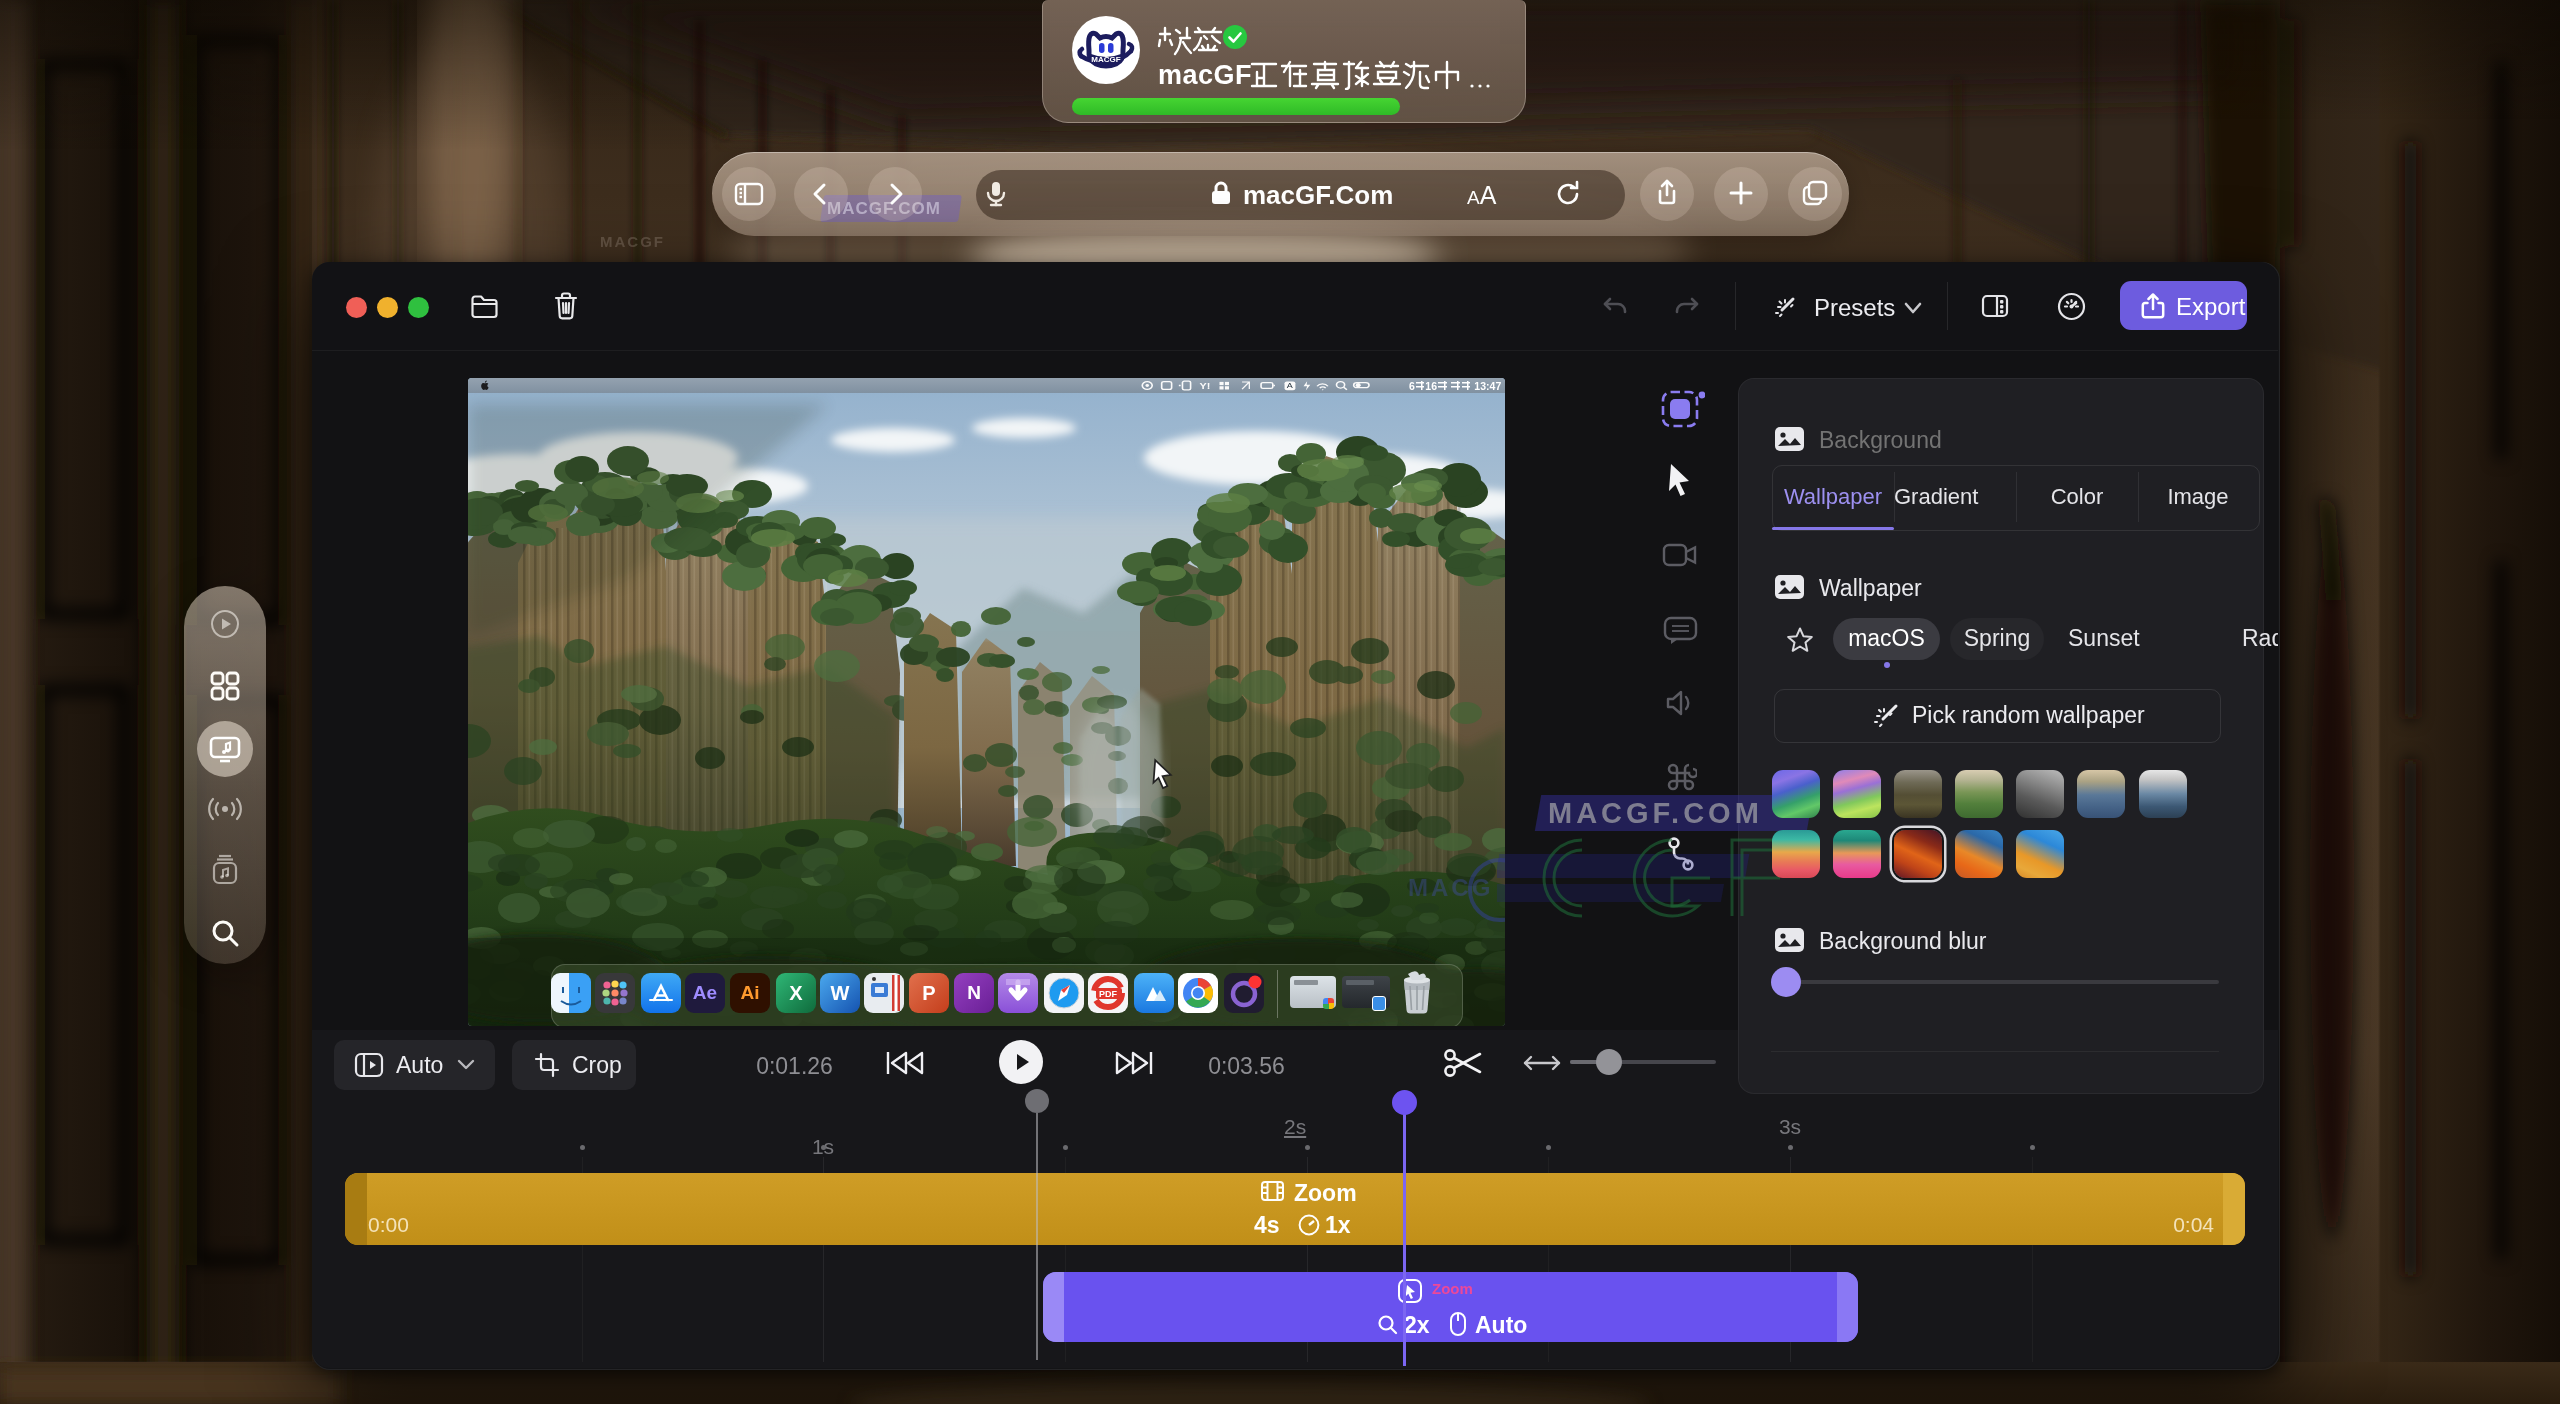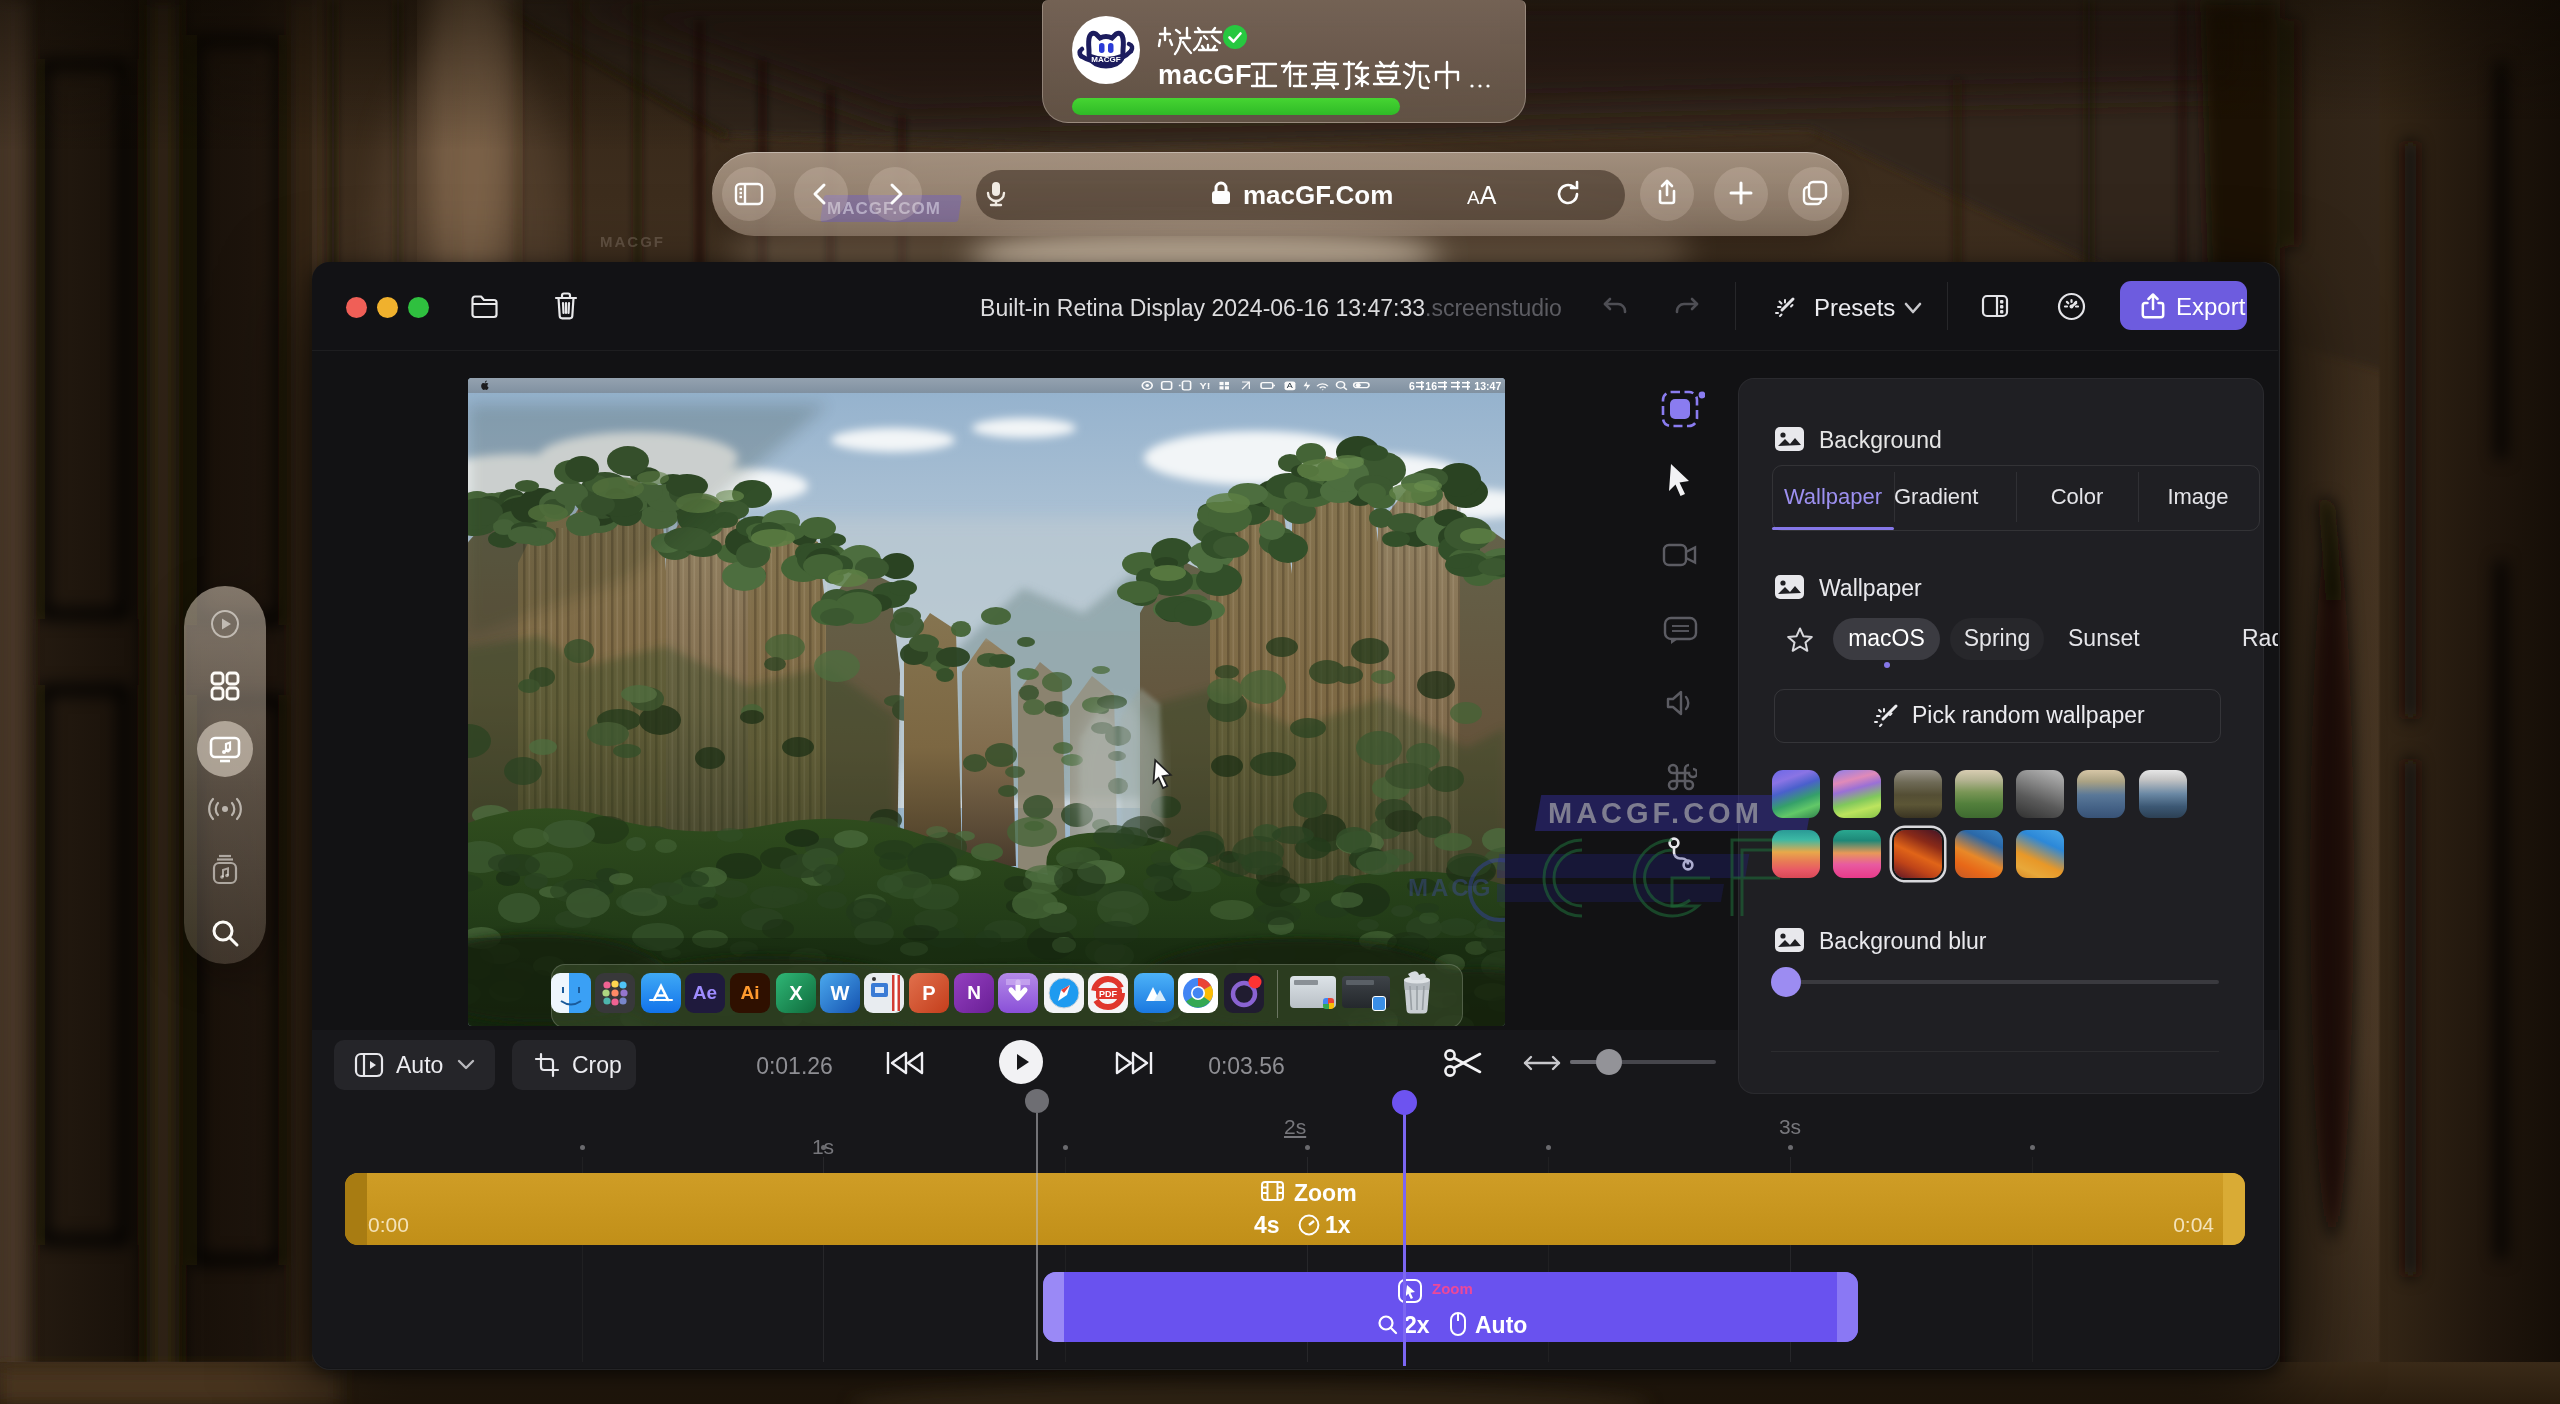--- a/index.html
+++ b/index.html
@@ -243,23 +243,20 @@
       <path d="M2.5 11 h24"></path>
     </svg>
     <svg class="abs" style="left:241px;top:29px;" width="26" height="30" viewBox="0 0 26 30" fill="none" stroke="#e8e8ea" stroke-width="2.2" stroke-linecap="round">
       <path d="M3 7 h20"></path>
         <path d="M9 7 v-2.5 a2 2 0 0 1 2 -2 h4 a2 2 0 0 1 2 2 v2.5"></path>
       <path d="M5.5 7 l1.2 18 a2.5 2.5 0 0 0 2.5 2.3 h7.6 a2.5 2.5 0 0 0 2.5 -2.3 L20.5 7"></path>
       <line x1="10" y1="12" x2="10.5" y2="22"></line>
         <line x1="13" y1="12" x2="13" y2="22"></line>
         <line x1="16" y1="12" x2="15.5" y2="22"></line>
     </svg>
-    <div class="abs" style="left:-24px;top:33px;width:1966px;text-align:center;font-size:23px;">
-      <span style="color:#dcdcde;">Built-in Retina Display 2024-06-16 13:47:33</span><span style="color:#5c5c62;">.screenstudio</span>
-    </div>
     <svg class="abs" style="left:1288px;top:31px;" width="30" height="28" viewBox="0 0 30 28" fill="none" stroke="#4e4e54" stroke-width="2.6" stroke-linecap="round" stroke-linejoin="round">
       <path d="M10 6 L5 11 L10 16"></path>
         <path d="M5 11 h13 a7 7 0 0 1 7 7 v1"></path>
     </svg>
     <svg class="abs" style="left:1360px;top:31px;" width="30" height="28" viewBox="0 0 30 28" fill="none" stroke="#4e4e54" stroke-width="2.6" stroke-linecap="round" stroke-linejoin="round">
       <path d="M20 6 L25 11 L20 16"></path>
         <path d="M25 11 h-13 a7 7 0 0 0 -7 7 v1"></path>
     </svg>
     <div class="abs" style="left:1423px;top:20px;width:1px;height:48px;background:rgba(255,255,255,0.09);"></div>
     <svg class="abs" style="left:1458px;top:30px;" width="30" height="30" viewBox="0 0 30 30" stroke="#e4e4e8" fill="none" stroke-width="2" stroke-linecap="round">
@@ -1180,21 +1177,21 @@
         <path d="M175 28 a28 28 0 1 0 18 50"></path>
         <path d="M235 94 V18 h60 M235 56 h48 M245 94 V28 h50"></path>
       </g>
     </svg>
 
     <svg class="abs" style="left:1463px;top:165px;" width="29" height="24" viewBox="0 0 29 24">
       <rect x="0" y="0" width="29" height="24" rx="5" fill="#e8e8ec"></rect>
       <circle cx="8" cy="8" r="2.6" fill="#1f1f23"></circle>
       <path d="M3 19 l7 -7 5 5 5 -6 6 7 Z" fill="#1f1f23"></path>
     </svg>
-    <div class="abs" style="left:1507px;top:165px;color:#e5e5e5;font-size:23px;">Background</div>
+    <div class="abs" style="left:1507px;top:165px;color:#737373;font-size:23px;">Background</div>
     <div class="abs" style="left:1460px;top:203px;width:486px;height:64px;border:1px solid rgba(255,255,255,0.09);border-radius:10px;"></div>
     <div class="abs" style="left:1582px;top:210px;width:1px;height:50px;background:rgba(255,255,255,0.08);"></div>
     <div class="abs" style="left:1704px;top:210px;width:1px;height:50px;background:rgba(255,255,255,0.08);"></div>
     <div class="abs" style="left:1826px;top:210px;width:1px;height:50px;background:rgba(255,255,255,0.08);"></div>
     <div class="abs" style="left:1460px;top:222px;width:122px;text-align:center;color:#9d90f0;font-size:22px;">Wallpaper</div>
     <div class="abs" style="left:1460px;top:265px;width:122px;height:2.5px;background:#8577e8;border-radius:2px;"></div>
     <div class="abs" style="left:1582px;top:222px;width:122px;color:#e4e4e8;font-size:22px;">Gradient</div>
     <div class="abs" style="left:1704px;top:222px;width:122px;text-align:center;color:#e4e4e8;font-size:22px;">Color</div>
     <div class="abs" style="left:1826px;top:222px;width:120px;text-align:center;color:#e4e4e8;font-size:22px;">Image</div>
 

